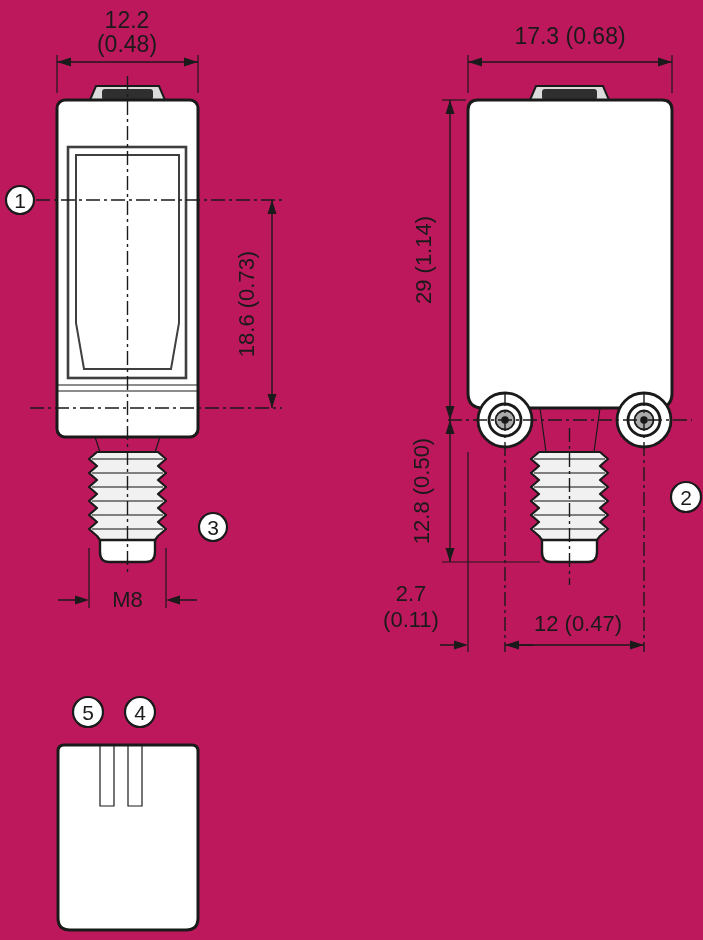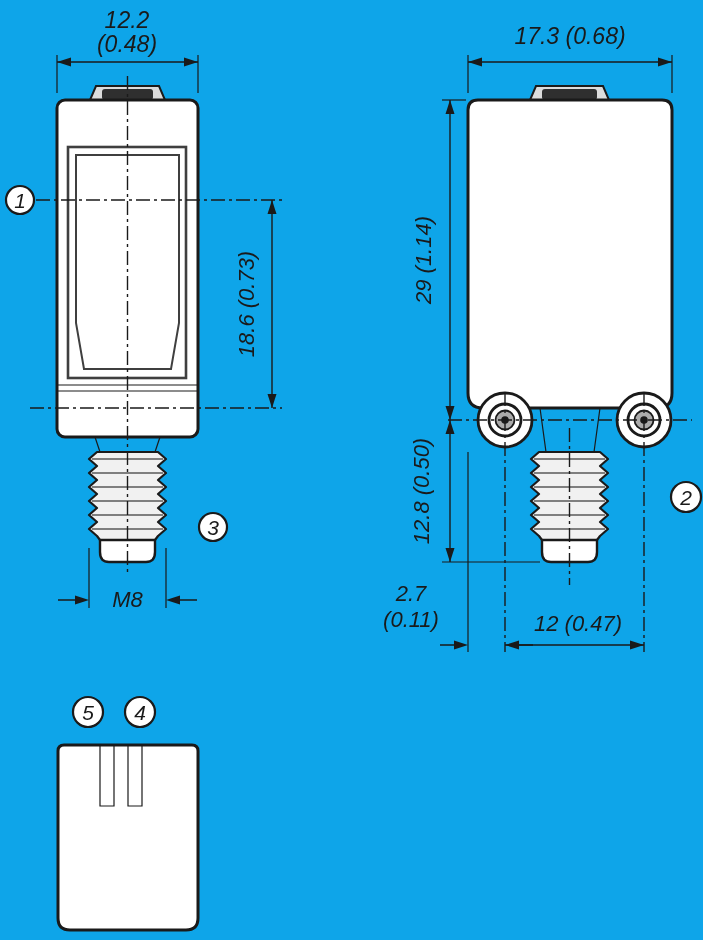--- a/index.html
+++ b/index.html
@@ -4,22 +4,21 @@
 <style>
   html, body {
     margin: 0;
     padding: 0;
     background: #ffffff;
   }
   .stage {
     width: 703px;
     height: 940px;
     position: relative;
-    background: #0ea5e9;
-    font-style: italic;
+    background: #be185d;
   }
   svg { display: block; }
   .outline  { fill: #ffffff; stroke: #1a1a1a; stroke-width: 3; stroke-linejoin: round; }
   .outline2 { fill: #ffffff; stroke: #1a1a1a; stroke-width: 2.4; stroke-linejoin: round; }
   .thin     { stroke: #1a1a1a; stroke-width: 1.2; fill: none; }
   .dimline  { stroke: #1a1a1a; stroke-width: 1.4; fill: none; }
   .centerline { stroke: #1a1a1a; stroke-width: 1.4; fill: none; stroke-dasharray: 14 4 3 4; }
   .arrow    { fill: #1a1a1a; stroke: none; }
   .window   { fill: none; stroke: #3f3f3f; }
   .threadline { stroke: #5a5a5a; stroke-width: 1.4; }

